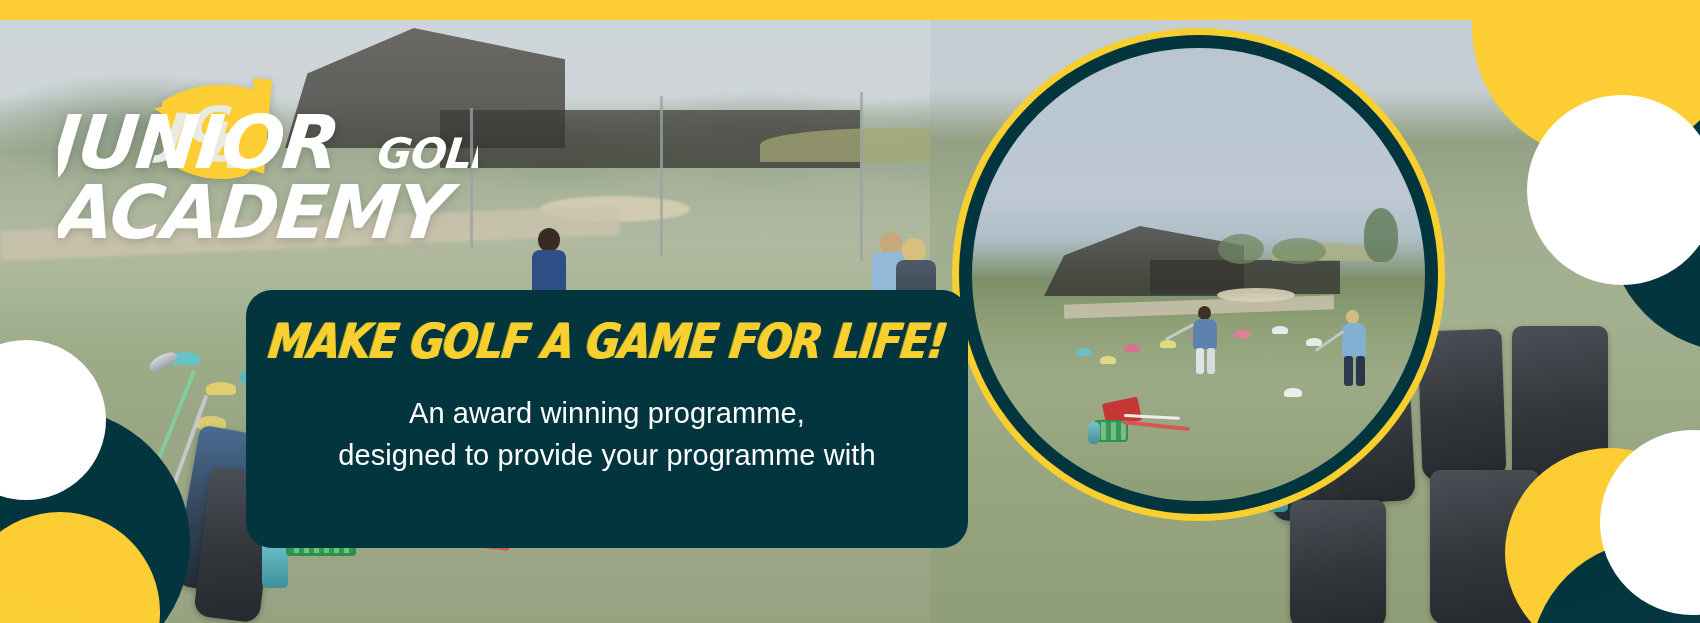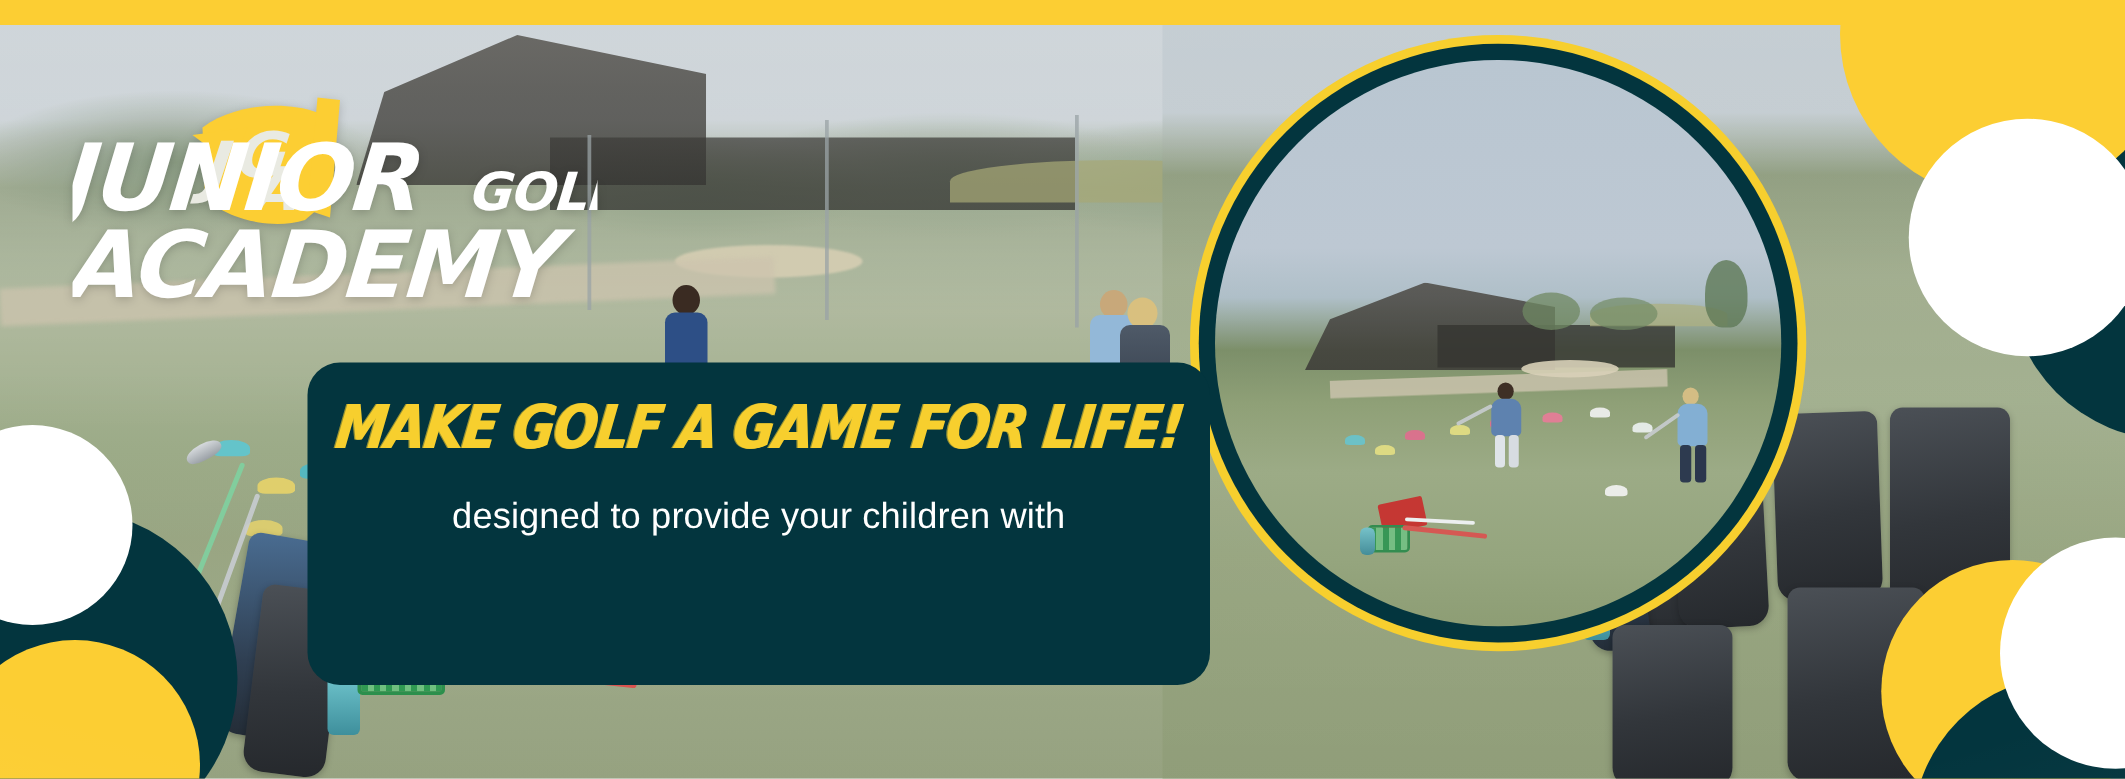--- a/index.html
+++ b/index.html
@@ -376,17 +376,18 @@
 
       <text x="330" y="112" font-family="DejaVu Sans, sans-serif" font-size="42" font-weight="700" font-style="italic" fill="#ffffff" letter-spacing="-1" transform="skewX(-6)">GOLF</text>
 
       <text x="16" y="182" font-family="DejaVu Sans, sans-serif" font-size="74" font-weight="700" font-style="italic" fill="#ffffff" letter-spacing="-2" transform="skewX(-6)">ACADEMY</text>
     </svg>
   </div>
 
   <div class="card">
     <div class="headline">MAKE GOLF A GAME FOR LIFE!</div>
     <div class="subcopy">
-      <div>designed to provide your children with</div>
+      <div>An award winning programme,</div>
+      <div>designed to provide your programme with</div>
     </div>
   </div>
 
 </div>
 
 </body></html>

